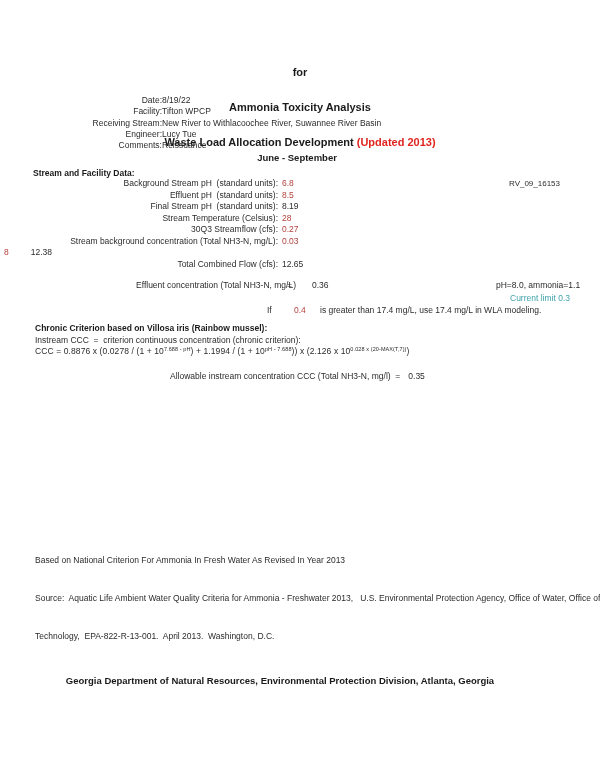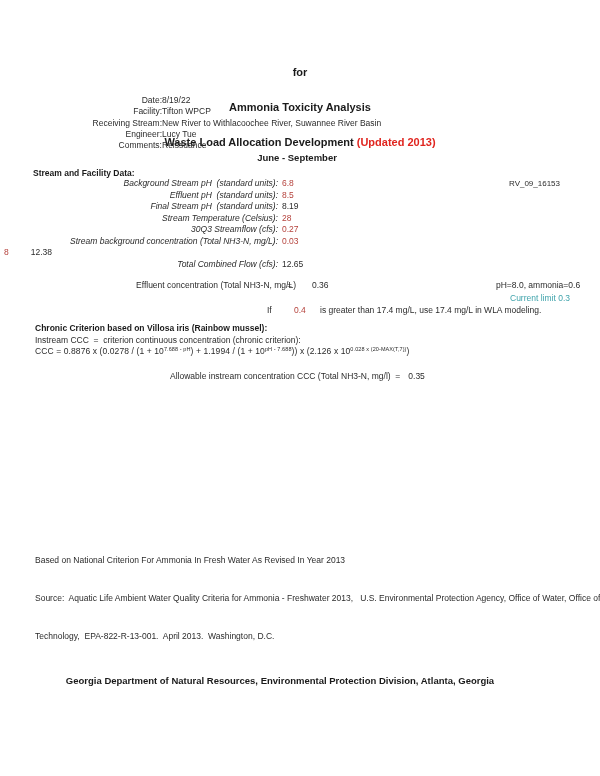--- a/index.html
+++ b/index.html
@@ -46,21 +46,21 @@
     font-size: 8.5px;
     color: #1a1a1a;
     white-space: pre;
   }
   .stream-block {
     position: absolute;
     top: 178px; left: 0; width: 600px;
     font-size: 8.5px;
   }
   .s-row { display: flex; line-height: 11.5px; }
-  .s-row .lbl { width: 278px; text-align: right; white-space: pre; font-style: italic; }
+  .s-row .lbl { width: 278px; text-align: right; white-space: pre; }
   .s-row .val { margin-left: 4px; white-space: pre; }
   .s-row .extra { margin-left: 22px; white-space: pre; }
   .abs { position: absolute; font-size: 8.5px; white-space: pre; }
   .bold { font-weight: bold; color: #1a1a1a; }
   .formula { letter-spacing: 0.1px; }
   .sup { font-size: 5.5px; position: relative; top: -3.5px; }
   .note-block { line-height: 12.5px; }
   .footer {
     position: absolute;
     top: 675px; left: 0; width: 560px;
@@ -141,21 +141,21 @@
     </div>
     <div class="s-row">
       <span class="lbl">Total Combined Flow (cfs):</span>
       <span class="val">12.65</span>
     </div>
   </div>
 
   <span class="abs" style="top:280px; left:136px;">Effluent concentration (Total NH3-N, mg/L)</span>
   <span class="abs" style="top:280px; left:287px;">=</span>
   <span class="abs" style="top:280px; left:312px;">0.36</span>
-  <span class="abs" style="top:280px; left:496px;">pH=8.0, ammonia=0.6</span>
+  <span class="abs" style="top:280px; left:496px;">pH=8.0, ammonia=1.1</span>
   <span class="abs" style="top: 293px; left: 510px; color: rgb(63, 163, 171);">Current limit 0.3</span>
 
   <span class="abs" style="top:305px; left:267px;">If</span>
   <span class="abs" style="top: 305px; left: 294px; color: rgb(181, 66, 60);">0.4</span>
   <span class="abs" style="top:305px; left:320px;">is greater than 17.4 mg/L, use 17.4 mg/L in WLA modeling.</span>
 
   <div class="abs bold" style="top:323px; left:35px;">Chronic Criterion based on Villosa iris (Rainbow mussel):</div>
   <div class="abs" style="top:335px; left:35px;">Instream CCC  =  criterion continuous concentration (chronic criterion):</div>
   <div class="abs formula" style="top:346px; left:35px;"><span>CCC = 0.8876 x (0.0278 / (1 + 10</span><span class="sup">7.688 - pH</span><span>) + 1.1994 / (1 + 10</span><span class="sup">pH - 7.688</span><span>)) x (2.126 x 10</span><span class="sup">0.028 x (20-MAX(T,7))</span><span>)</span></div>
   <div class="abs" style="top:371px; left:170px;"><span>Allowable instream concentration CCC (Total NH3-N, mg/l)  =</span><span style="margin-left:8px;">0.35</span></div>

